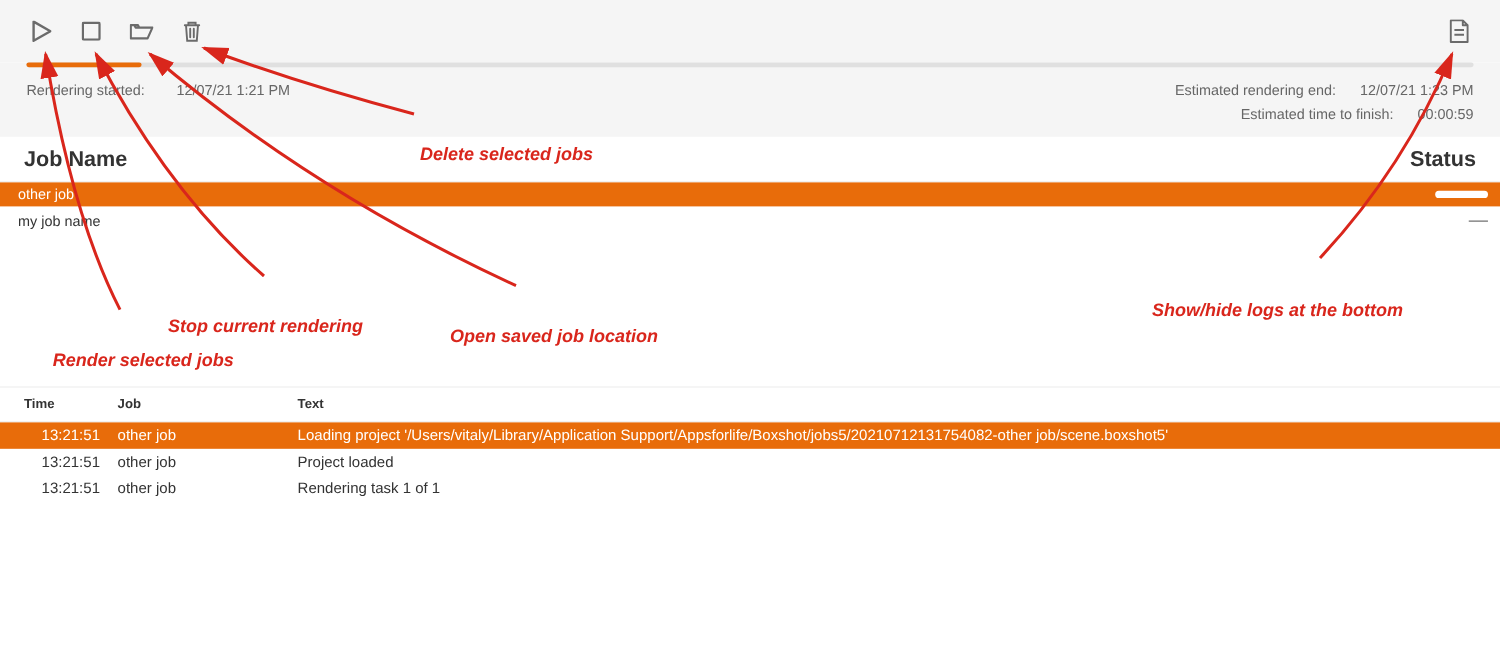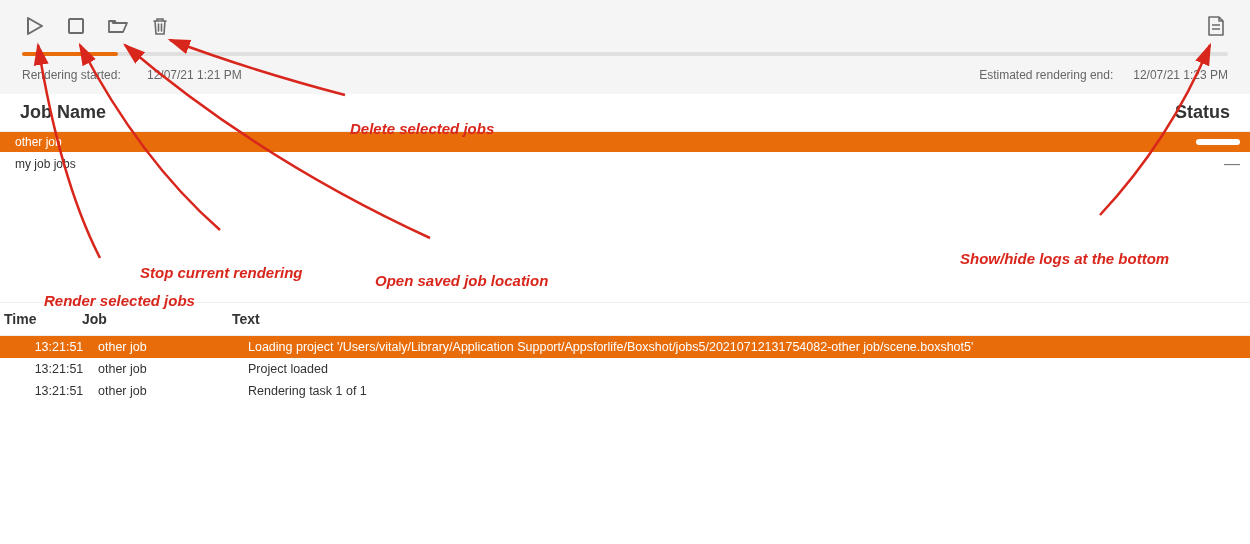--- a/index.html
+++ b/index.html
@@ -19,21 +19,21 @@
   .job-header { display: flex; padding: 8px 20px; font-weight: 600; font-size: 18px; border-bottom: 1px solid #eee; }
   .job-header .col-name { flex: 1; }
   .job-header .col-status { width: 80px; text-align: right; }
   .job-row { display: flex; align-items: center; padding: 3px 10px; font-size: 12px; }
   .job-row.selected { background: #e86c0a; color: #fff; }
   .job-row .col-name { flex: 1; padding-left:5px;}
   .job-row .col-status { width: 60px; display:flex; justify-content:flex-end; align-items:center; }
   .mini-prog { width: 44px; height: 6px; background: #fff; border-radius: 3px; }
   .dash { color: #777; font-size:16px; }
   .jobs-area { height: 170px; }
-  .log-header { display: flex; padding: 8px 4px; font-weight: 600; font-size: 14px; border-top: 1px solid #eee; border-bottom: 1px solid #eee;}
+  .log-header { display: flex; padding: 8px 20px; font-weight: 600; font-size: 11px; border-top: 1px solid #eee; border-bottom: 1px solid #eee;}
   .log-header .c-time { width: 78px; }
   .log-header .c-job { width: 150px; }
   .log-header .c-text { flex: 1; }
   .log-row { display: flex; padding: 4px 20px; font-size: 12.5px; }
   .log-row.hl { background: #e86c0a; color: #fff; }
   .log-row .c-time { width: 78px; text-align: center; }
   .log-row .c-job { width: 150px; }
   .log-row .c-text { flex: 1; }
   
   .callout { position: absolute; color: #d9261c; font-weight: 700; font-size: 15px; font-style: italic; pointer-events: none; font-family: Arial, sans-serif; margin-top: 32px;}
@@ -76,36 +76,37 @@
     <div class="progress-fill"></div>
   </div>
 </div>
 
 <div class="info-bar">
   <div class="info-left">
     <div class="info-row"><span class="lbl">Rendering started:</span><span class="val">12/07/21 1:21 PM</span></div>
   </div>
   <div class="info-right">
     <div class="info-row"><span class="lbl" style="min-width:150px">Estimated rendering end:</span><span class="val">12/07/21 1:23 PM</span></div>
+    <div class="info-row"><span class="lbl" style="min-width:150px">Estimated time to finish:</span><span class="val">00:00:59</span></div>
   </div>
 </div>
 
 <div class="job-header">
   <div class="col-name">Job Name</div>
   <div class="col-status">Status</div>
 </div>
 <div class="jobs-area">
   <div class="job-row selected">
     <div class="col-name">other job</div>
     <div class="col-status">
         <div class="mini-prog"></div>
       </div>
   </div>
   <div class="job-row">
-    <div class="col-name">my job jobs</div>
+    <div class="col-name">my job name</div>
     <div class="col-status">
         <span class="dash">—</span>
       </div>
   </div>
 </div>
 
 <div class="log-header">
   <div class="c-time">Time</div>
   <div class="c-job">Job</div>
   <div class="c-text">Text</div>

